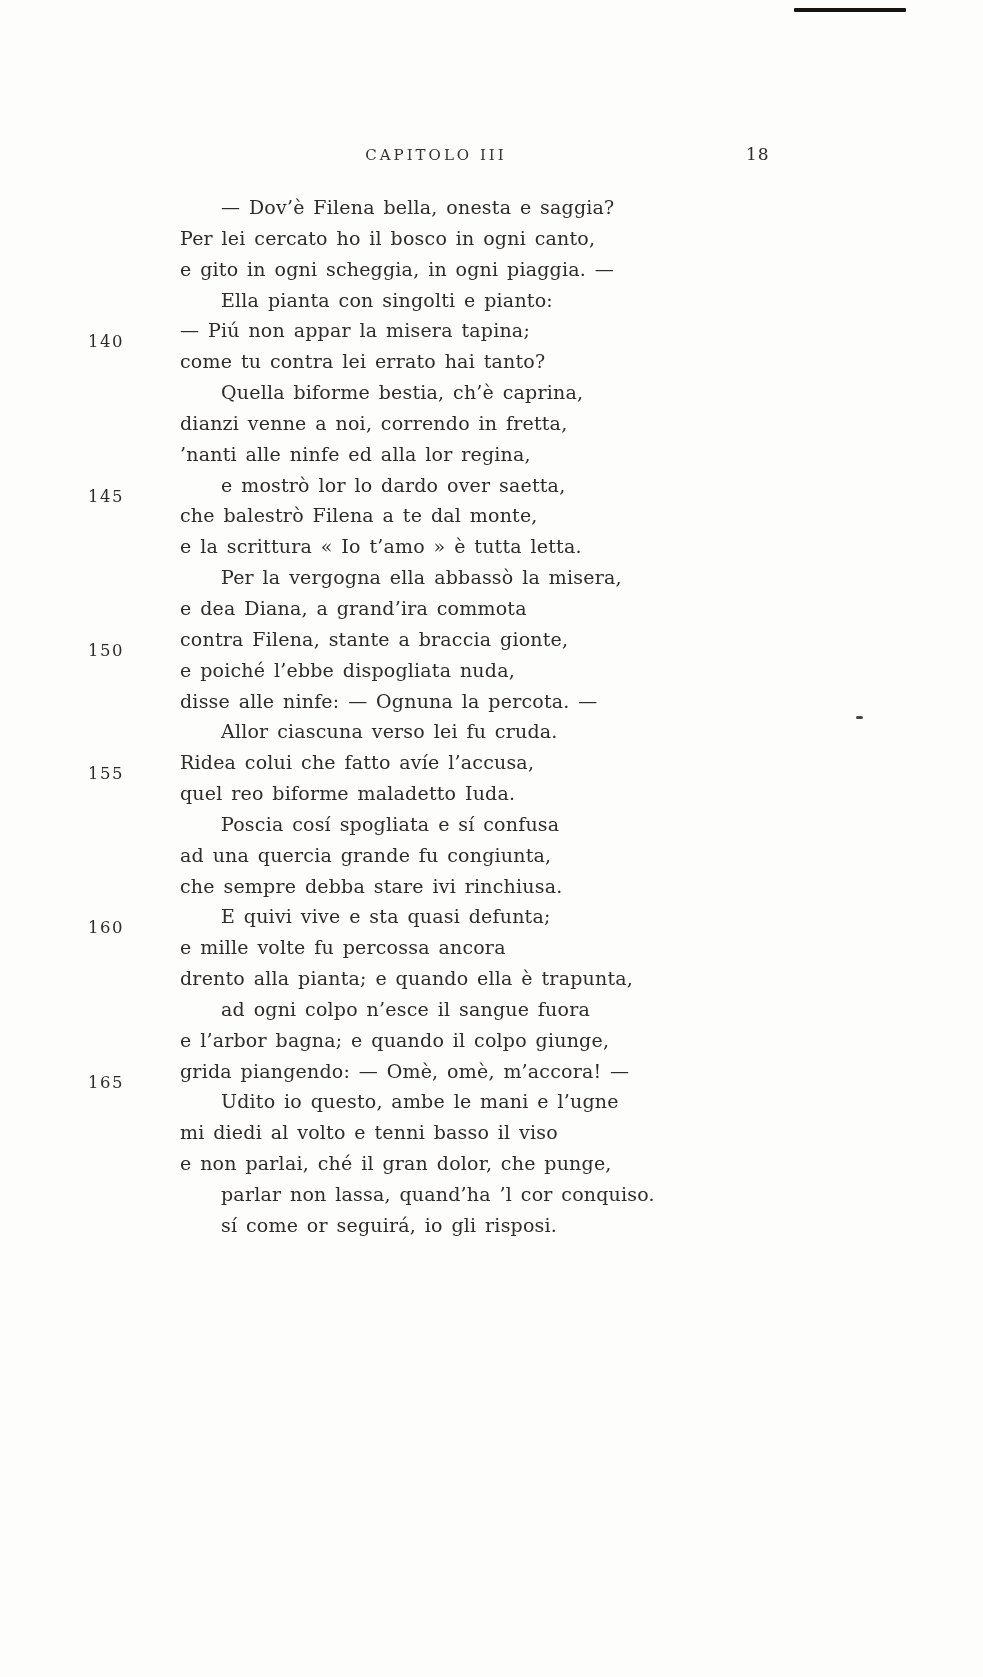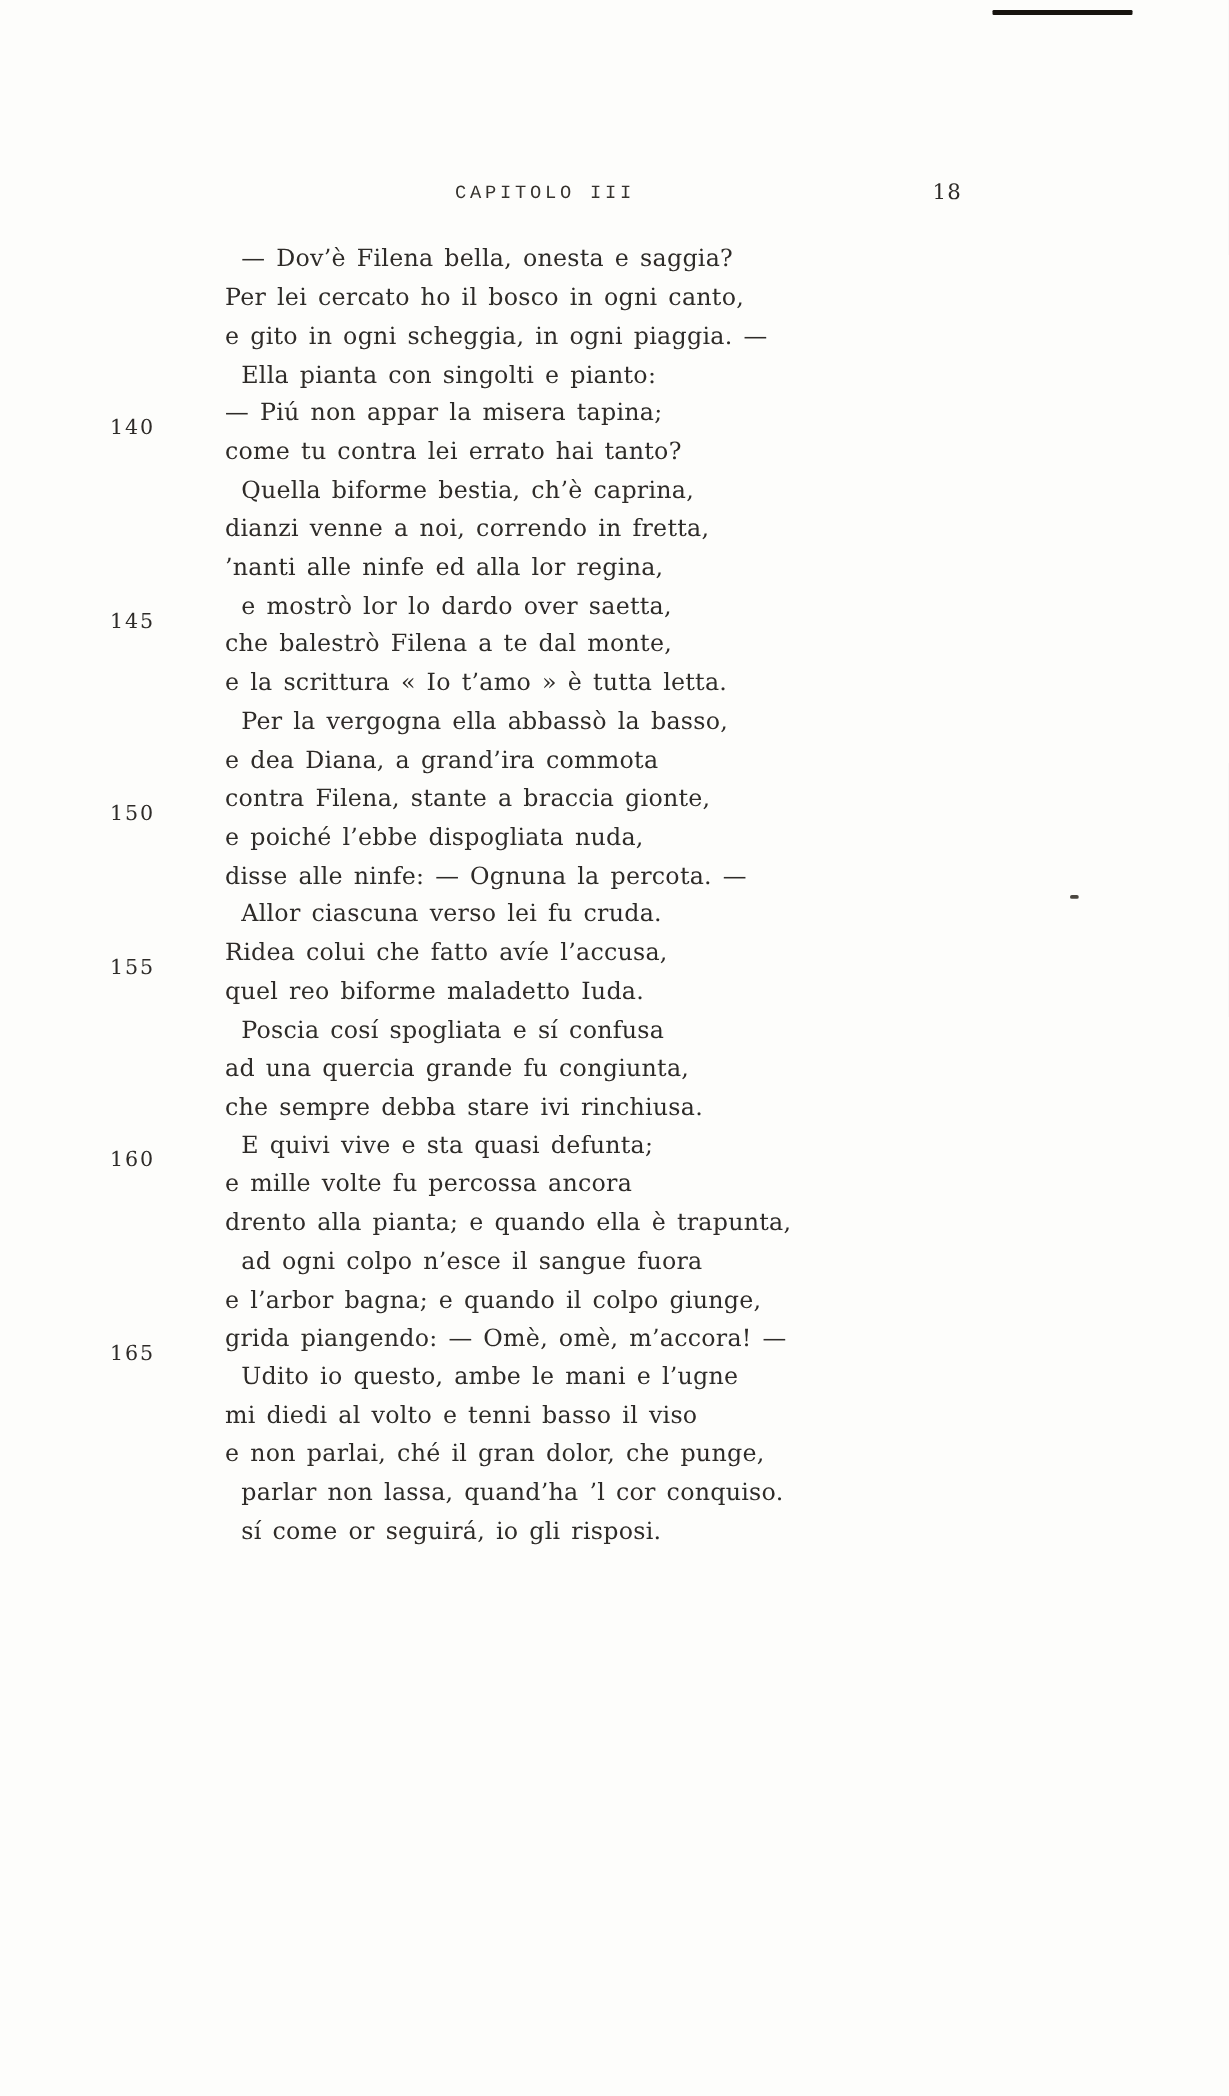--- a/index.html
+++ b/index.html
@@ -33,21 +33,20 @@
   }
 
   .header-chapter {
     position: absolute;
     top: 146px; left: 0;
     width: 872px;
     text-align: center;
     font-size: 15px;
     letter-spacing: 3px;
     color: #35322d;
-    font-family: Liberation Mono, monospace;
   }
   .header-pagenum {
     position: absolute;
     top: 144px; left: 746px;
     font-size: 17px;
     letter-spacing: 1px;
   }
 
   .poem {
     position: absolute;
@@ -66,21 +65,21 @@
   .line .num {
     position: absolute;
     left: 88px; top: 12px;
     font-size: 16.5px;
     letter-spacing: 1.5px;
   }
   .line .txt {
     position: absolute;
     left: 180px; top: 0;
   }
-  .line.indent .txt { left: 193px; text-align: center; }
+  .line.indent .txt { left: 221px; text-align: center; }
 </style>
 </head>
 <body>
 
 <div class="page">
 
   <div class="artifact-top"></div>
   <div class="artifact-mid"></div>
 
   <div class="header-chapter">CAPITOLO III</div>
@@ -120,21 +119,21 @@
         <span class="num">145</span>
         <span class="txt">e mostrò lor lo dardo over saetta,</span>
       </div>
       <div class="line">
         <span class="txt">che balestrò Filena a te dal monte,</span>
       </div>
       <div class="line">
         <span class="txt">e la scrittura « Io t’amo » è tutta letta.</span>
       </div>
       <div class="line indent">
-        <span class="txt">Per la vergogna ella abbassò la basso,</span>
+        <span class="txt">Per la vergogna ella abbassò la misera,</span>
       </div>
       <div class="line">
         <span class="txt">e dea Diana, a grand’ira commota</span>
       </div>
       <div class="line">
         <span class="num">150</span>
         <span class="txt">contra Filena, stante a braccia gionte,</span>
       </div>
       <div class="line">
         <span class="txt">e poiché l’ebbe dispogliata nuda,</span>

